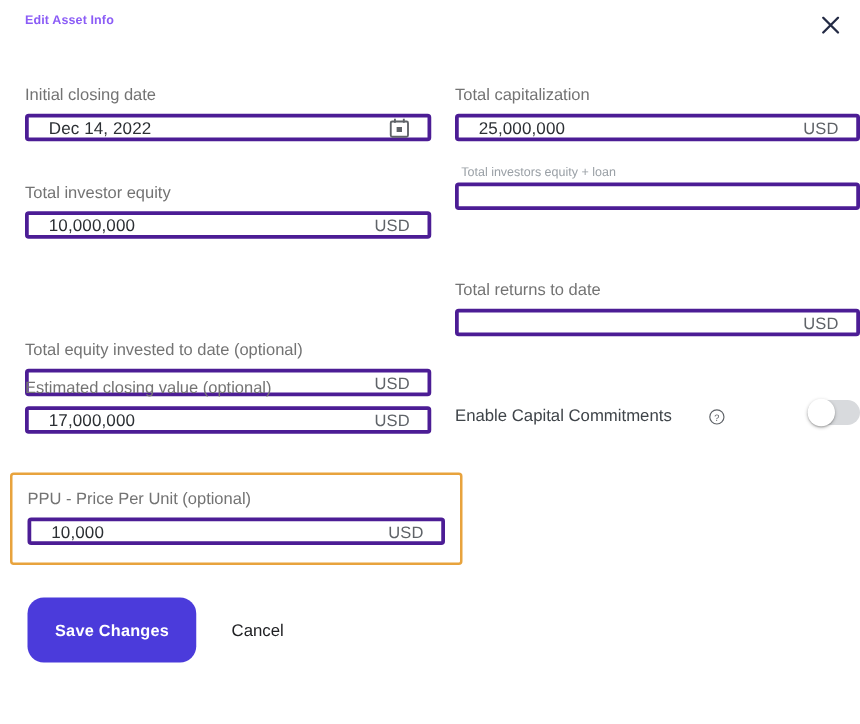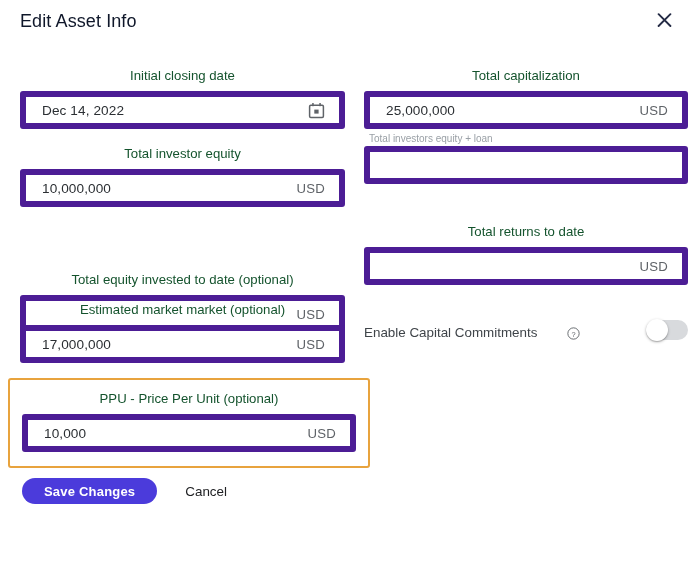--- a/index.html
+++ b/index.html
@@ -21,23 +21,23 @@
     position: absolute;
     top: 0;
     left: 0;
     width: 688px;
     height: 40px;
   }
   .dialog-title {
     position: absolute;
     left: 20px;
     top: 11px;
-    font-size: 18px;
-    font-weight: normal;
-    color: #0f172a;
+    font-size: 10px;
+    font-weight: bold;
+    color: #8b5cf6;
     letter-spacing: .1px;
     white-space: nowrap;
   }
   .close-btn {
     position: absolute;
     right: 10px;
     top: 6px;
     width: 28px;
     height: 28px;
     display: flex;
@@ -67,39 +67,38 @@
     position: absolute;
     left: 364px;
     top: 0;
     width: 324px;
   }
 
   .field { position: absolute; left: 0; width: 100%; }
 
   .field-label {
     font-size: 13.2px;
-    color: #14532d;
+    color: #737373;
     line-height: 16px;
     white-space: nowrap;
     margin-bottom: 7px;
-    text-align: center;
   }
   .helper-text {
     font-size: 10px;
     color: #9aa0a6;
     line-height: 12px;
     margin-left: 5px;
     margin-bottom: 1px;
     white-space: nowrap;
   }
 
   .input-box {
     box-sizing: border-box;
-    height: 38px;
-    border: 6px solid #4c1d95;
+    height: 22px;
+    border: 3px solid #4c1d95;
     border-radius: 3px;
     background: #ffffff;
     display: flex;
     align-items: center;
     padding: 0 14px 0 16px;
     position: relative;
   }
   .input-value {
     font-size: 13.6px;
     color: #2b2f33;
@@ -191,21 +190,21 @@
     align-items: center;
   }
   .btn-primary {
     background: #4b3bdb;
     color: #ffffff;
     border: none;
     border-radius: 13px;
     font-family: "Liberation Sans", sans-serif;
     font-size: 13px;
     font-weight: bold;
-    height: 26px;
+    height: 52px;
     padding: 0 22px;
     cursor: pointer;
     letter-spacing: .2px;
   }
   .btn-link {
     background: none;
     border: none;
     font-family: "Liberation Sans", sans-serif;
     font-size: 13.4px;
     color: #202124;
@@ -257,21 +256,21 @@
 
     <div class="field" style="top:156px;margin-top:48px;">
       <div class="field-label">Total equity invested to date (optional)</div>
       <div class="input-box">
         <span class="input-value" placeholder=""></span>
         <span class="input-suffix">USD</span>
       </div>
     </div>
 
     <div class="field" style="top:234px;">
-      <div class="field-label">Estimated market market (optional)</div>
+      <div class="field-label">Estimated closing value (optional)</div>
       <div class="input-box">
         <span class="input-value">17,000,000</span>
         <span class="input-suffix">USD</span>
       </div>
     </div>
 
   </div>
 
   <div class="col-right">
 

